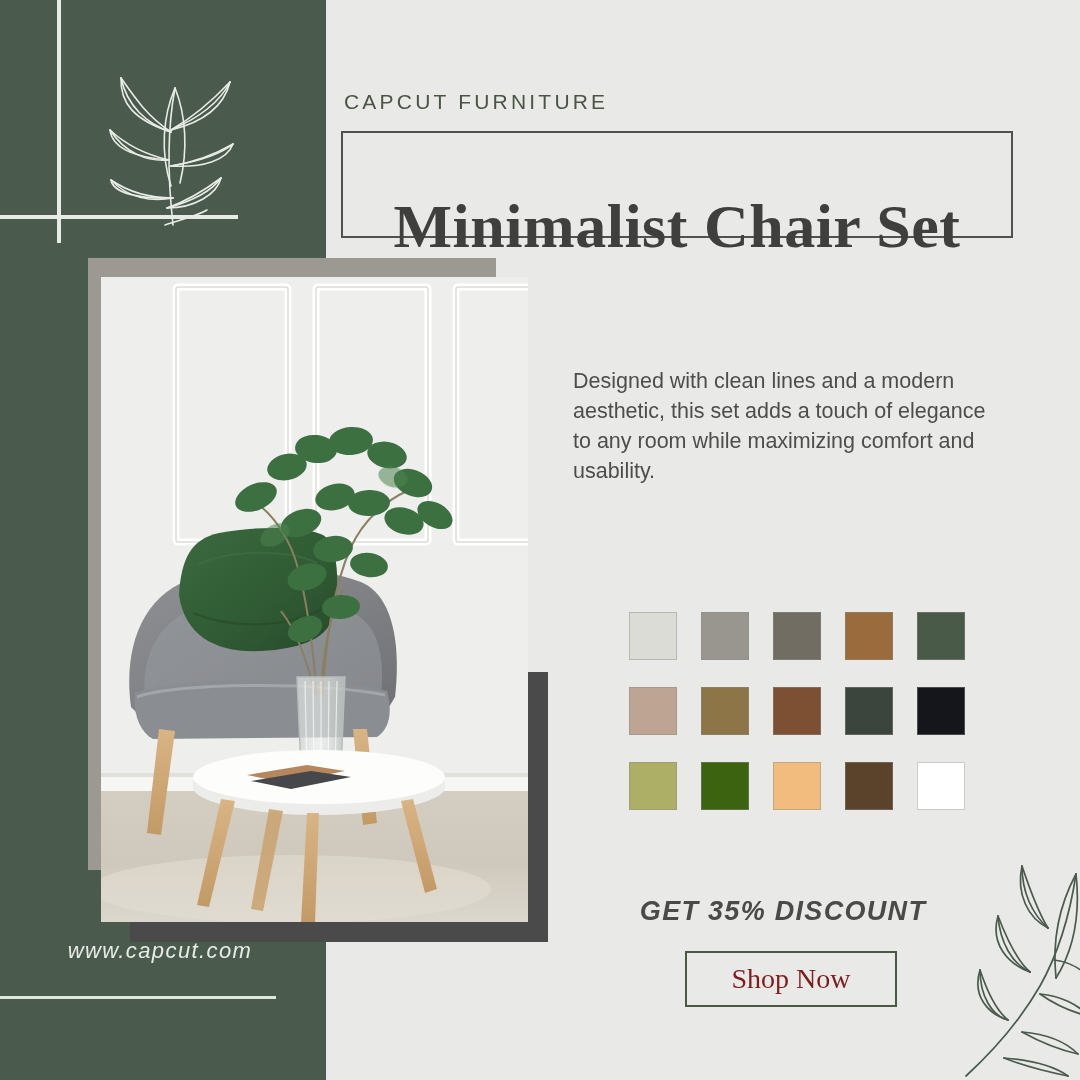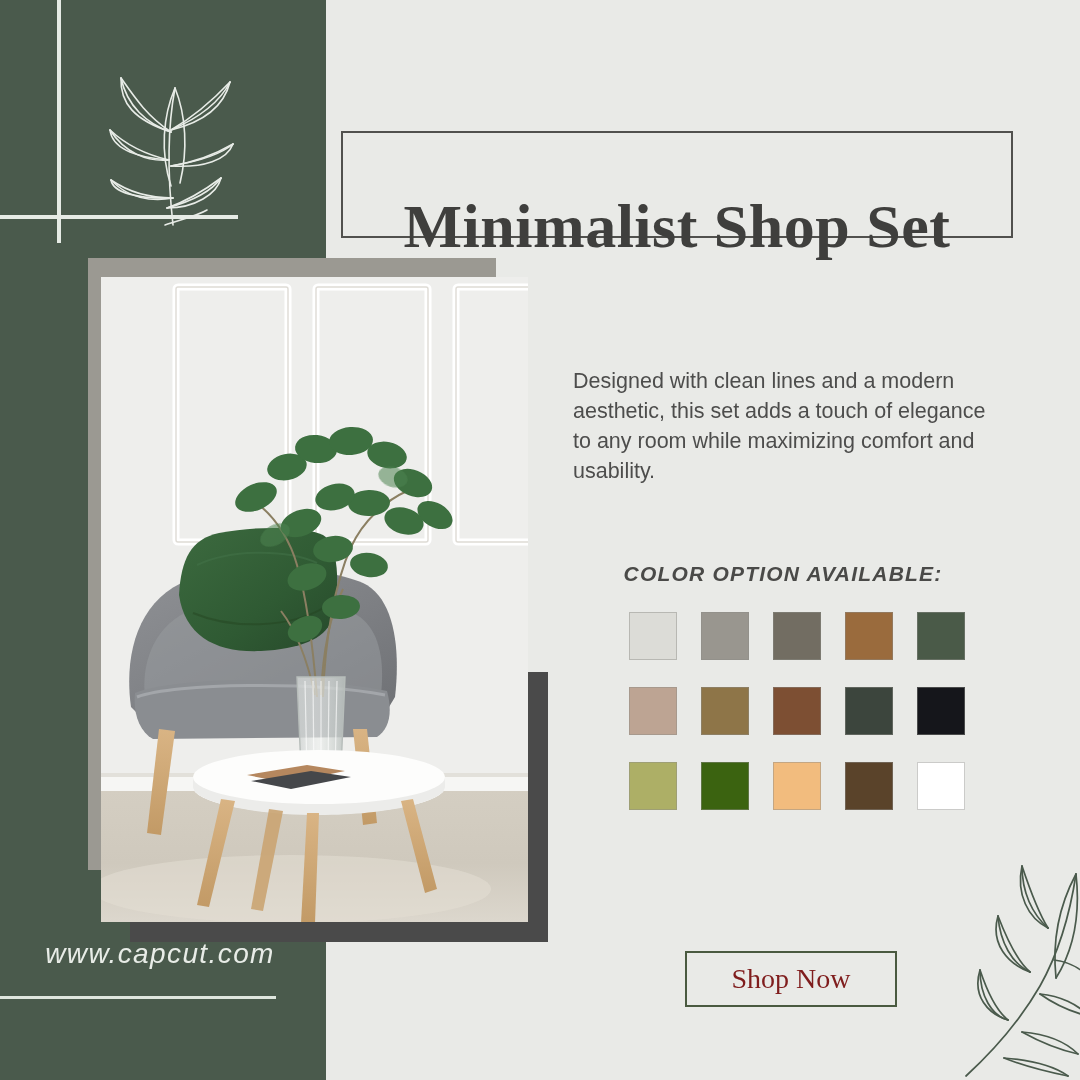--- a/index.html
+++ b/index.html
@@ -19,21 +19,21 @@
   .rule-v{position:absolute;left:57px;top:0;width:4px;height:243px;background:#e6ebe5;}
   .rule-h{position:absolute;left:0;top:215px;width:238px;height:4px;background:#e6ebe5;}
   .url-rule{position:absolute;left:0px;top:996px;width:276px;height:3px;background:#dfe6de;}
 
   .leaf-tl{position:absolute;left:55px;top:20px;width:210px;height:215px;}
   .leaf-br{position:absolute;right:0px;bottom:0px;width:120px;height:262px;}
 
   .url-text{
     position:absolute;left:0;top:938px;width:320px;
     text-align:center;
-    color:#e8ece7;font-style:italic;font-size:28px;letter-spacing:1.4px;
+    color:#e8ece7;font-style:italic;font-size:22px;letter-spacing:1.4px;
     font-family:"Liberation Sans", sans-serif;
   }
 
   
   .photo-gray-back{
     position:absolute;left:88px;top:258px;width:408px;height:612px;
     background:#9b9992;
   }
   .photo-dark-back{
     position:absolute;left:130px;top:672px;width:418px;height:270px;
@@ -256,46 +256,47 @@
         <path d="M150 504 L210 494 L250 500 L190 512 Z" fill="#45474a"></path>
 
         <path d="M120 522 L96 628 L108 630 L134 524 Z" fill="url(#woodG)"></path>
         <path d="M206 536 L200 646 L214 646 L218 536 Z" fill="url(#woodG)"></path>
         <path d="M300 524 L324 616 L336 612 L312 522 Z" fill="url(#woodG)"></path>
         <path d="M168 532 L150 632 L162 634 L182 534 Z" fill="#caa472" opacity=".9"></path>
       </g>
     </svg>
   </div>
 
+  <div class="eyebrow">CAPCUT FURNITURE</div>
 
   <div class="title-box"></div>
-  <h1 class="title">Minimalist Shop Set</h1>
+  <h1 class="title">Minimalist Chair Set</h1>
 
   <p class="desc">Designed with clean lines and a modern aesthetic, this set adds a touch of elegance to any room while maximizing comfort and usability.</p>
 
-  <div class="swatch-title">COLOR OPTION AVAILABLE:</div>
 
   <div class="swatch-grid" id="swatch-grid">
       <div class="swatch" title="#dcdcd7" style="background: rgb(220, 220, 215);"></div>
       <div class="swatch" title="#99968f" style="background: rgb(153, 150, 143);"></div>
       <div class="swatch" title="#726d62" style="background: rgb(114, 109, 98);"></div>
       <div class="swatch" title="#9a6b3d" style="background: rgb(154, 107, 61);"></div>
       <div class="swatch" title="#4a5a48" style="background: rgb(74, 90, 72);"></div>
       <div class="swatch" title="#bda493" style="background: rgb(189, 164, 147);"></div>
       <div class="swatch" title="#8e7548" style="background: rgb(142, 117, 72);"></div>
       <div class="swatch" title="#7d4f33" style="background: rgb(125, 79, 51);"></div>
       <div class="swatch" title="#3c453d" style="background: rgb(60, 69, 61);"></div>
       <div class="swatch" title="#15161b" style="background: rgb(21, 22, 27);"></div>
       <div class="swatch" title="#adaf66" style="background: rgb(173, 175, 102);"></div>
       <div class="swatch" title="#3b6310" style="background: rgb(59, 99, 16);"></div>
       <div class="swatch" title="#f2bc7e" style="background: rgb(242, 188, 126);"></div>
       <div class="swatch" title="#5a432a" style="background: rgb(90, 67, 42);"></div>
       <div class="swatch" title="#ffffff" style="background: rgb(255, 255, 255);"></div>
     </div>
 
+  <div class="discount">GET 35% DISCOUNT</div>
 
   <div class="shop-btn">Shop Now</div>
 
   <svg class="leaf-br" viewBox="0 0 120 262" fill="none">
     <g stroke="#4a5a4c" stroke-width="1.7" fill="none" stroke-linecap="round">
       <path d="M6 258 C30 236, 58 206, 80 168 C98 136, 110 96, 116 56"></path>
       <path d="M116 56 C100 86, 92 122, 96 160"></path>
       <path d="M116 56 C120 92, 116 128, 96 160"></path>
       <path d="M88 110 C72 96, 62 74, 62 48"></path>
       <path d="M62 48 C70 72, 78 94, 88 110"></path>

